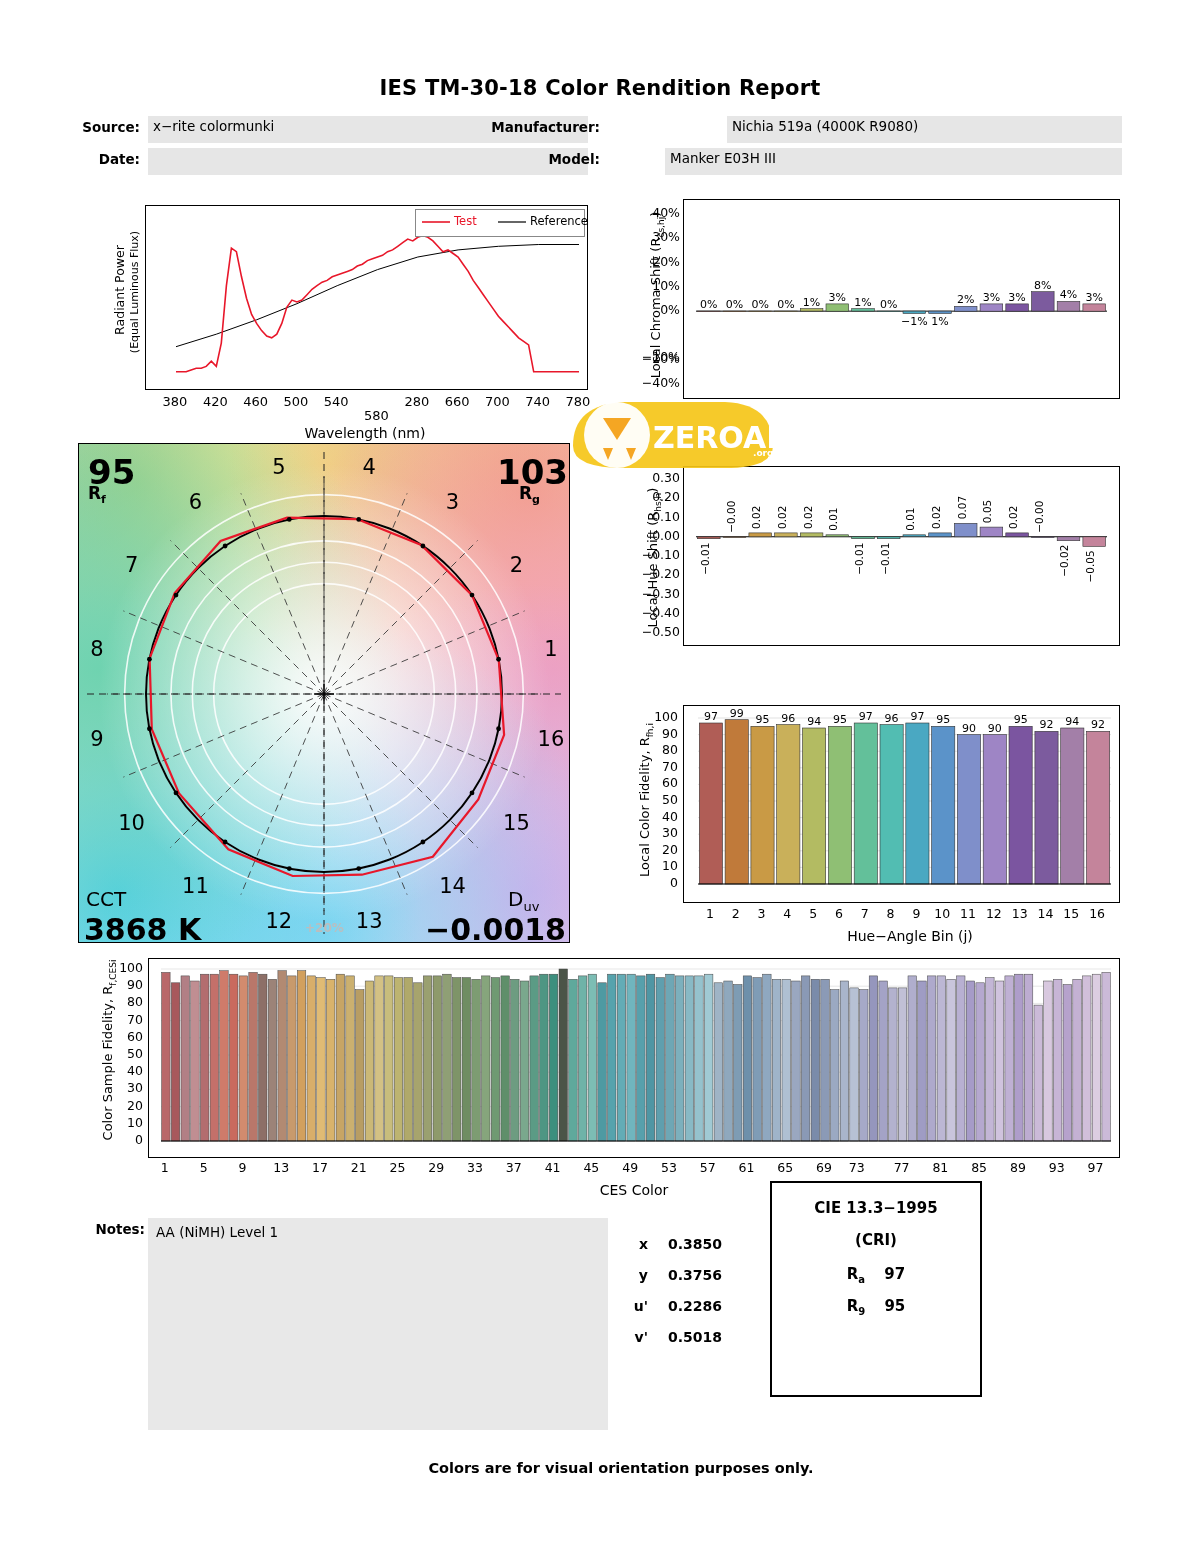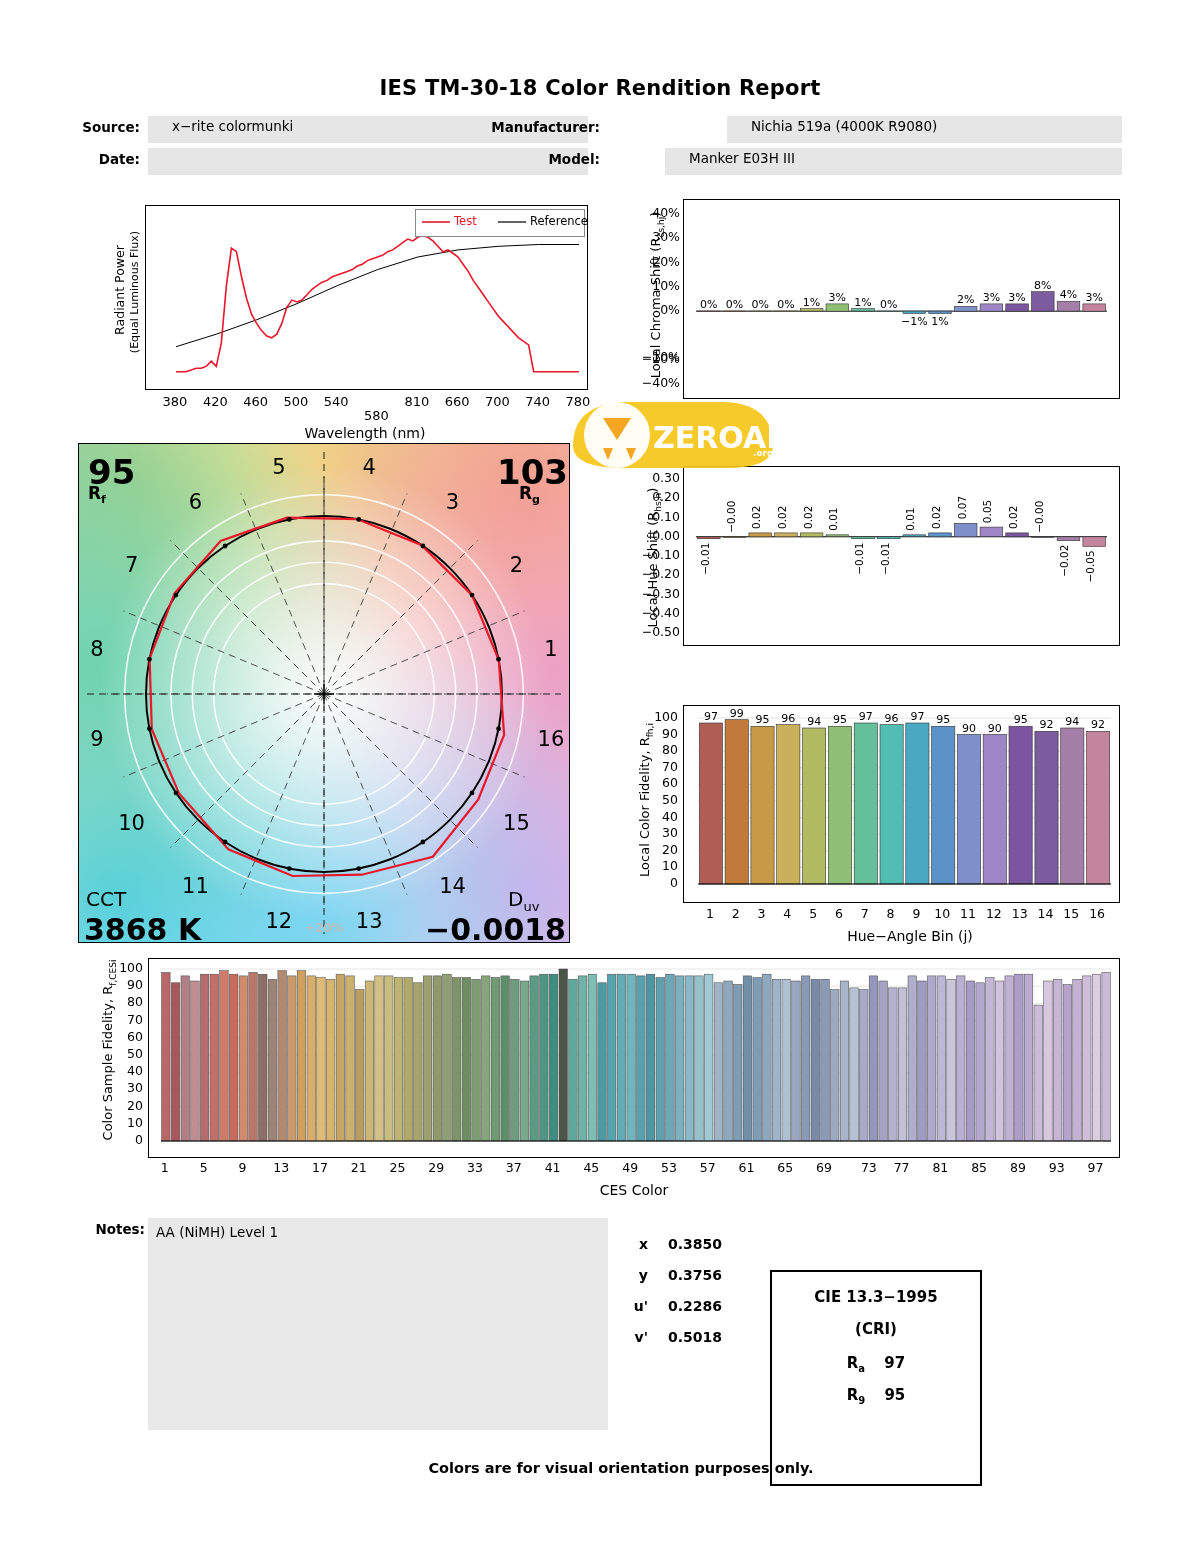--- a/index.html
+++ b/index.html
@@ -7,42 +7,42 @@
     width:1200px;height:1550px;background:#ffffff;
     font-family:"DejaVu Sans", sans-serif;
     color:#000;position:relative;overflow:hidden;
   }
   .title{
     position:absolute;top:76px;left:0;width:1200px;text-align:center;
     font-size:21px;font-weight:bold;letter-spacing:.2px;
   }
   
   .hdr-label{position:absolute;font-size:13.5px;font-weight:bold;text-align:right;}
-  .hdr-box{position:absolute;background:#e6e6e6;height:27px;line-height:21px;font-size:13.5px;padding-left:24px;box-sizing:border-box;}
+  .hdr-box{position:absolute;background:#e6e6e6;height:27px;line-height:21px;font-size:13.5px;padding-left:5px;box-sizing:border-box;}
   
   .panel{position:absolute;box-sizing:border-box;}
   .axis-title{position:absolute;font-size:12.5px;}
   .vlabel{transform-origin:0 0;}
   .tick{position:absolute;font-size:12.5px;}
 
   
   #spd{left:145px;top:205px;width:443px;height:185px;border:1px solid #000;background:#fff;}
   
   #chroma{left:683px;top:199px;width:437px;height:200px;border:1px solid #000;background:#fff;}
   
   #hue{left:683px;top:466px;width:437px;height:180px;border:1px solid #000;background:#fff;}
   
   #lcf{left:683px;top:705px;width:437px;height:198px;border:1px solid #000;background:#fff;}
   
   #ces{left:148px;top:958px;width:972px;height:200px;border:1px solid #000;background:#fff;}
   
   #cvg{left:78px;top:443px;width:492px;height:500px;border:1px solid #000;overflow:hidden;}
 
   .notesbox{position:absolute;left:148px;top:1218px;width:460px;height:212px;background:#e8e8e8;}
-  .ciebox{position:absolute;left:770px;top:1270px;width:208px;height:212px;border:2px solid #000;background:#fff;}
+  .ciebox{position:absolute;left:770px;top:1181px;width:208px;height:212px;border:2px solid #000;background:#fff;}
   svg{display:block;}
   .footer{position:absolute;left:0;top:1460px;width:1200px;text-align:center;font-size:14.5px;font-weight:bold;margin-left:21px;}
 </style>
 </head>
 <body>
 
 <div class="title">IES TM-30-18 Color Rendition Report</div>
 
 <div class="hdr-label" style="left:60px;top:119px;width:80px;">Source:</div>
 <div class="hdr-box" style="left:148px;top:116px;width:440px;">x−rite colormunki</div>
@@ -78,21 +78,21 @@
 <div class="axis-title vlabel" style="left:112px;top:390px;transform:rotate(-90deg);width:200px;text-align:center;">Radiant Power</div>
 <div class="axis-title vlabel" style="left:128px;top:392px;transform:rotate(-90deg);width:200px;text-align:center;font-size:11px;">(Equal Luminous Flux)</div>
 <div class="axis-title" style="left:245px;top:425px;width:240px;text-align:center;font-size:14px;">Wavelength (nm)</div>
 <div id="spd-xticks">
     <div class="tick" style="left: 155px; top: 394px; width: 40px; text-align: center; font-size: 13px;">380</div>
     <div class="tick" style="left: 195.3px; top: 394px; width: 40px; text-align: center; font-size: 13px;">420</div>
     <div class="tick" style="left: 235.6px; top: 394px; width: 40px; text-align: center; font-size: 13px;">460</div>
     <div class="tick" style="left: 275.9px; top: 394px; width: 40px; text-align: center; font-size: 13px;">500</div>
     <div class="tick" style="left: 316.2px; top: 394px; width: 40px; text-align: center; font-size: 13px;">540</div>
     <div class="tick" style="left: 356.5px; top: 394px; width: 40px; text-align: center; font-size: 13px; margin-top: 14px;">580</div>
-    <div class="tick" style="left: 396.8px; top: 394px; width: 40px; text-align: center; font-size: 13px;">810</div>
+    <div class="tick" style="left: 396.8px; top: 394px; width: 40px; text-align: center; font-size: 13px;">280</div>
     <div class="tick" style="left: 437.1px; top: 394px; width: 40px; text-align: center; font-size: 13px;">660</div>
     <div class="tick" style="left: 477.4px; top: 394px; width: 40px; text-align: center; font-size: 13px;">700</div>
     <div class="tick" style="left: 517.7px; top: 394px; width: 40px; text-align: center; font-size: 13px;">740</div>
     <div class="tick" style="left: 558px; top: 394px; width: 40px; text-align: center; font-size: 13px;">780</div>
   </div>
 
 <div class="panel" id="chroma">
   <svg width="435" height="198" viewBox="0 0 435 198" id="chroma-svg">
       <line x1="12" y1="111.14285714285715" x2="423" y2="111.14285714285715" stroke="#000" stroke-width="1"></line>
       <rect x="13.5" y="111.1" width="22.6" height="0.6" fill="#b05d56" stroke="#333" stroke-width="0.6"></rect>
@@ -542,21 +542,21 @@
     <div class="tick" style="left: 461.051px; top: 1160px; width: 28px; text-align: center; font-size: 12.5px;">33</div>
     <div class="tick" style="left: 499.827px; top: 1160px; width: 28px; text-align: center; font-size: 12.5px;">37</div>
     <div class="tick" style="left: 538.602px; top: 1160px; width: 28px; text-align: center; font-size: 12.5px;">41</div>
     <div class="tick" style="left: 577.378px; top: 1160px; width: 28px; text-align: center; font-size: 12.5px;">45</div>
     <div class="tick" style="left: 616.153px; top: 1160px; width: 28px; text-align: center; font-size: 12.5px;">49</div>
     <div class="tick" style="left: 654.929px; top: 1160px; width: 28px; text-align: center; font-size: 12.5px;">53</div>
     <div class="tick" style="left: 693.704px; top: 1160px; width: 28px; text-align: center; font-size: 12.5px;">57</div>
     <div class="tick" style="left: 732.48px; top: 1160px; width: 28px; text-align: center; font-size: 12.5px;">61</div>
     <div class="tick" style="left: 771.255px; top: 1160px; width: 28px; text-align: center; font-size: 12.5px;">65</div>
     <div class="tick" style="left: 810.031px; top: 1160px; width: 28px; text-align: center; font-size: 12.5px;">69</div>
-    <div class="tick" style="left: 848.806px; top: 1160px; width: 28px; text-align: right; font-size: 12.5px;">73</div>
+    <div class="tick" style="left: 848.806px; top: 1160px; width: 28px; text-align: left; font-size: 12.5px;">73</div>
     <div class="tick" style="left: 887.582px; top: 1160px; width: 28px; text-align: center; font-size: 12.5px;">77</div>
     <div class="tick" style="left: 926.357px; top: 1160px; width: 28px; text-align: center; font-size: 12.5px;">81</div>
     <div class="tick" style="left: 965.133px; top: 1160px; width: 28px; text-align: center; font-size: 12.5px;">85</div>
     <div class="tick" style="left: 1003.91px; top: 1160px; width: 28px; text-align: center; font-size: 12.5px;">89</div>
     <div class="tick" style="left: 1042.68px; top: 1160px; width: 28px; text-align: center; font-size: 12.5px;">93</div>
     <div class="tick" style="left: 1081.46px; top: 1160px; width: 28px; text-align: center; font-size: 12.5px;">97</div>
   </div>
 <div class="axis-title" style="left:514px;top:1182px;width:240px;text-align:center;font-size:14px;">CES Color</div>
 
 <div class="hdr-label" style="left:60px;top:1221px;width:85px;">Notes:</div>

